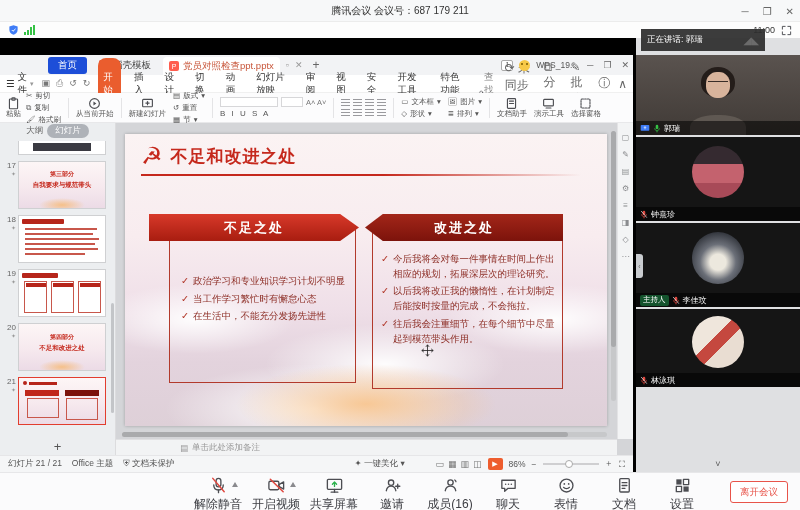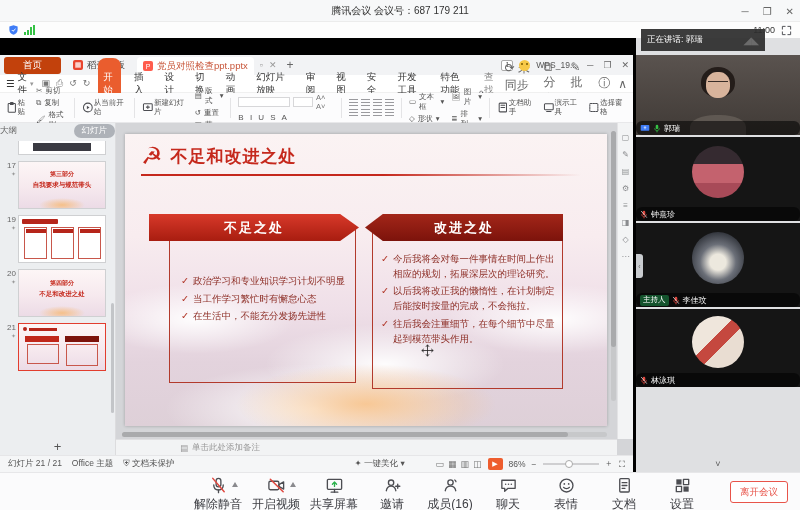--- a/index.html
+++ b/index.html
@@ -13,21 +13,21 @@
   .statusrow { position:absolute; left:0; top:22px; width:800px; height:16px; background:#fdfdfd; display:flex; align-items:center; padding:0 8px; }
   .statusrow .right { margin-left:auto; display:flex; align-items:center; gap:6px; color:#333; font-size:9px; }
   .sigbars { display:flex; align-items:flex-end; gap:1px; height:10px; margin-left:5px; }
   .sigbars i { display:block; width:2px; background:#35c245; }
 
   
   .share { position:absolute; left:0; top:38px; width:636px; height:434px; background:#000; }
   .wps { position:absolute; left:0; top:17px; width:633px; height:417px; background:#fff; display:flex; flex-direction:column; }
 
   .wps-tabs { height:20px; background:#f2f3f5; display:flex; align-items:center; padding:0 4px; gap:6px; font-size:9.5px; }
-  .home-btn { background:#c2410c; color:#fff; border-radius:3px; padding:2px 19px; font-size:9.5px; }
+  .home-btn { background:#1d4ed8; color:#fff; border-radius:3px; padding:2px 10px; font-size:9.5px;margin-left:44px; }
   .tab { display:flex; align-items:center; gap:4px; padding:2px 6px; color:#444; }
   .tab.active { background:#fff; border-radius:4px 4px 0 0; height:18px; margin-top:2px; color:#c8563a; }
   .mini-ic { width:10px; height:10px; border-radius:2px; display:inline-flex; align-items:center; justify-content:center; color:#fff; font-size:7px; }
   .tab-close, .tab-dot { color:#999; font-size:9px; }
   .tab-plus { color:#666; font-size:12px; padding:0 4px; }
   .wps-acc { margin-left:auto; display:flex; gap:6px; font-size:8.5px; color:#555; }
   .badge1 { border:1px solid #aaa; color:#555; font-size:7px; padding:0 3px; border-radius:2px; background:#fff; }
   .smiley { width:11px; height:11px; border-radius:50%; background:#f7c948; position:relative; }
   .smiley:after{content:""; position:absolute; left:2px; top:3px; width:2px;height:2px; border-radius:50%; background:#7a5a00; box-shadow:5px 0 0 #7a5a00;}
   .wps-winctl { display:flex; gap:10px; color:#666; font-size:9px; margin-left:4px; }
@@ -35,32 +35,32 @@
   .wps-menu { height:18px; background:#fff; display:flex; align-items:center; padding:0 6px; gap:8px; font-size:9.5px; color:#333; border-bottom:1px solid #f0f0f0; }
   .menu-file { display:flex; align-items:center; gap:3px; }
   .mini-tools { display:flex; gap:6px; color:#777; font-size:9px; }
   .mtab { padding:13px 5px; }
   .mtab.sel { background:#ea5d2e; color:#fff; border-radius:8px; }
   .menu-right { margin-left:auto; display:flex; align-items:center; gap:8px; color:#666; font-size:12px; }
 
   .wps-ribbon { height:30px; background:#fcfcfd; border-bottom:1px solid #e8e8ea; display:flex; align-items:center; padding:0 6px; gap:7px; color:#555; }
   .rgroup { display:flex; align-items:center; gap:5px; height:26px; }
   .rsep { width:1px; height:20px; background:#e4e4e6; }
-  .rbig { display:flex; flex-direction:row; align-items:center; justify-content:center; font-size:7.5px; color:#555; line-height:1.1; }
+  .rbig { display:flex; flex-direction:column; align-items:center; justify-content:center; font-size:7.5px; color:#555; line-height:1.1; }
   .rbig svg { width:13px; height:13px; }
   .rsmall { display:flex; flex-direction:column; gap:2px; font-size:7.5px; }
   .rrow { display:flex; align-items:center; gap:3px; }
   .fontbox { width:58px; height:10px; border:1px solid #d7d7d9; background:#fff; }
   .sizebox { width:22px; height:10px; border:1px solid #d7d7d9; background:#fff; }
   .fbtns { font-size:8px; color:#555; letter-spacing:2px; }
   .alignic { width:9px; height:8px; display:inline-block; background:linear-gradient(#9a9a9e 0 1px,transparent 1px 3px,#9a9a9e 3px 4px,transparent 4px 6px,#9a9a9e 6px 7px,transparent 7px); }
 
   .wps-body { flex:1; display:flex; min-height:0; }
   .thumb-panel { width:116px; background:#eceef0; border-right:1px solid #dcdcde; display:flex; flex-direction:column; position:relative; }
-  .tp-head { height:16px; display:flex; align-items:center; gap:4px; justify-content:space-between; font-size:8.5px; color:#666; }
+  .tp-head { height:16px; display:flex; align-items:center; gap:4px; justify-content:center; font-size:8.5px; color:#666; }
   .tp-tab-sel { background:#aeb2b8; color:#fff; border-radius:7px; padding:1px 8px; }
   .tp-list { flex:1; overflow:hidden; padding:2px 4px 0 2px; }
   .titem { display:flex; gap:2px; margin-bottom:6px; }
   .tnum { width:14px; font-size:8px; color:#666; text-align:right; line-height:1.2; }
   .tnum .star { font-size:6px; color:#999; display:block; }
   .tbox { width:88px; height:48px; background:#fff; border:1px solid #cfd0d2; position:relative; overflow:hidden; }
   .tbox.sel { border:1.5px solid #e23d2e; }
   .grad-bg { background:linear-gradient(180deg,#fdf6f6 0%,#f6e9ee 55%,#ecdbe6 100%); }
   .tred { color:#c5281c; text-align:center; font-weight:bold; }
   .glow { position:absolute; left:50%; bottom:-4px; width:46px; height:14px; margin-left:-23px; border-radius:50%; background:radial-gradient(closest-side,#f5c089,#f5c08900); }
@@ -100,21 +100,21 @@
   .zoom-track { width:56px; height:2px; background:#cfcfd1; position:relative; }
   .zoom-thumb { position:absolute; left:40%; top:-3px; width:8px; height:8px; border-radius:50%; background:#fff; border:1px solid #aaa; }
   .viewics { display:flex; gap:4px; font-size:9px; color:#777; }
 
   
   .panel { position:absolute; left:636px; top:38px; width:164px; height:434px; background:#dfe0e2; padding-top:17px; display:flex; flex-direction:column; gap:2px; overflow:hidden; }
   .tile { position:relative; width:164px; background:#151515; overflow:hidden; flex:0 0 auto; }
   .tile.video { height:80px; background:linear-gradient(180deg,#5a534f 0%,#403a36 100%); }
   .tile.avatar { height:84px; }
   .avcircle { position:absolute; left:50%; top:42%; transform:translate(-50%,-50%); width:52px; height:52px; border-radius:50%; }
-  .namebar { position:absolute; left:0; right:0; bottom:0; height:14px; background:rgba(0,0,0,.55); display:flex; align-items:center; gap:3px; padding:0 4px; font-size:8px; color:#fff;border-radius:6px; }
+  .namebar { position:absolute; left:0; right:0; bottom:0; height:14px; background:rgba(0,0,0,.55); display:flex; align-items:center; gap:3px; padding:0 4px; font-size:8px; color:#fff; }
   .hostbadge { background:#14532d; color:#fff; font-size:7.5px; border-radius:2px; padding:0.5px 3px; }
   .collapse-handle { position:absolute; left:0; top:216px; width:7px; height:24px; background:#c9ccd0; border-radius:0 3px 3px 0; color:#666; font-size:7px; display:flex; align-items:center; justify-content:center; }
   .panel-chevron { position:absolute; left:50%; bottom:3px; transform:translateX(-50%); color:#555; font-size:9px; }
   .toast { position:absolute; left:641px; top:29px; width:124px; height:22px; background:rgba(45,45,45,.93); color:#fff; font-size:8.5px; display:flex; align-items:center; padding:0 6px; z-index:5; }
   .toast .wm { margin-left:auto; color:rgba(255,255,255,.25); font-size:10px; }
 
   
   .p-hair { position:absolute; left:50%; top:12px; transform:translateX(-50%); width:34px; height:30px; border-radius:50% 50% 45% 45%; background:#241d1a; }
   .p-face { position:absolute; left:50%; top:17px; transform:translateX(-50%); width:24px; height:26px; border-radius:45%; background:#d8b49c; }
   .p-glasses { position:absolute; left:50%; top:26px; transform:translateX(-50%); width:20px; height:4px; border-top:1.5px solid #3a2e28; }
@@ -344,20 +344,32 @@
             </div>
             <div class="titem">
               <span class="tnum"><span>17</span><span class="star">✦</span></span>
               <div class="tbox grad-bg">
                 <div class="tred" style="font-size:6px;margin-top:8px">第三部分</div>
                 <div class="tred" style="font-size:6.5px;margin-top:2px">自我要求与规范带头</div>
                 <div class="glow"></div>
               </div>
             </div>
             <div class="titem">
+              <span class="tnum"><span>18</span><span class="star">✦</span></span>
+              <div class="tbox">
+                <div class="bar" style="left:3px;top:3px;width:42px;height:5px;background:#b6251a;border-radius:1px"></div>
+                <div class="bar" style="left:6px;top:12px;width:72px;height:1.5px"></div>
+                <div class="bar" style="left:6px;top:17px;width:68px;height:1.5px"></div>
+                <div class="bar" style="left:6px;top:22px;width:74px;height:1.5px"></div>
+                <div class="bar" style="left:6px;top:27px;width:70px;height:1.5px"></div>
+                <div class="bar" style="left:6px;top:32px;width:73px;height:1.5px"></div>
+                <div class="bar" style="left:6px;top:37px;width:60px;height:1.5px"></div>
+              </div>
+            </div>
+            <div class="titem">
               <span class="tnum"><span>19</span><span class="star">✦</span></span>
               <div class="tbox">
                 <div class="bar" style="left:3px;top:3px;width:36px;height:5px;background:#b6251a;border-radius:1px"></div>
                 <div style="position:absolute;left:5px;top:11px;width:23px;height:32px;border:0.5px solid #c8574b">
                     <div class="bar" style="left:1px;top:1px;right:1px;height:4px;width:20px;background:#b6251a"></div>
                   </div>
                 <div style="position:absolute;left:32px;top:11px;width:23px;height:32px;border:0.5px solid #c8574b">
                     <div class="bar" style="left:1px;top:1px;width:20px;height:4px;background:#b6251a"></div>
                   </div>
                 <div style="position:absolute;left:59px;top:11px;width:23px;height:32px;border:0.5px solid #c8574b">

